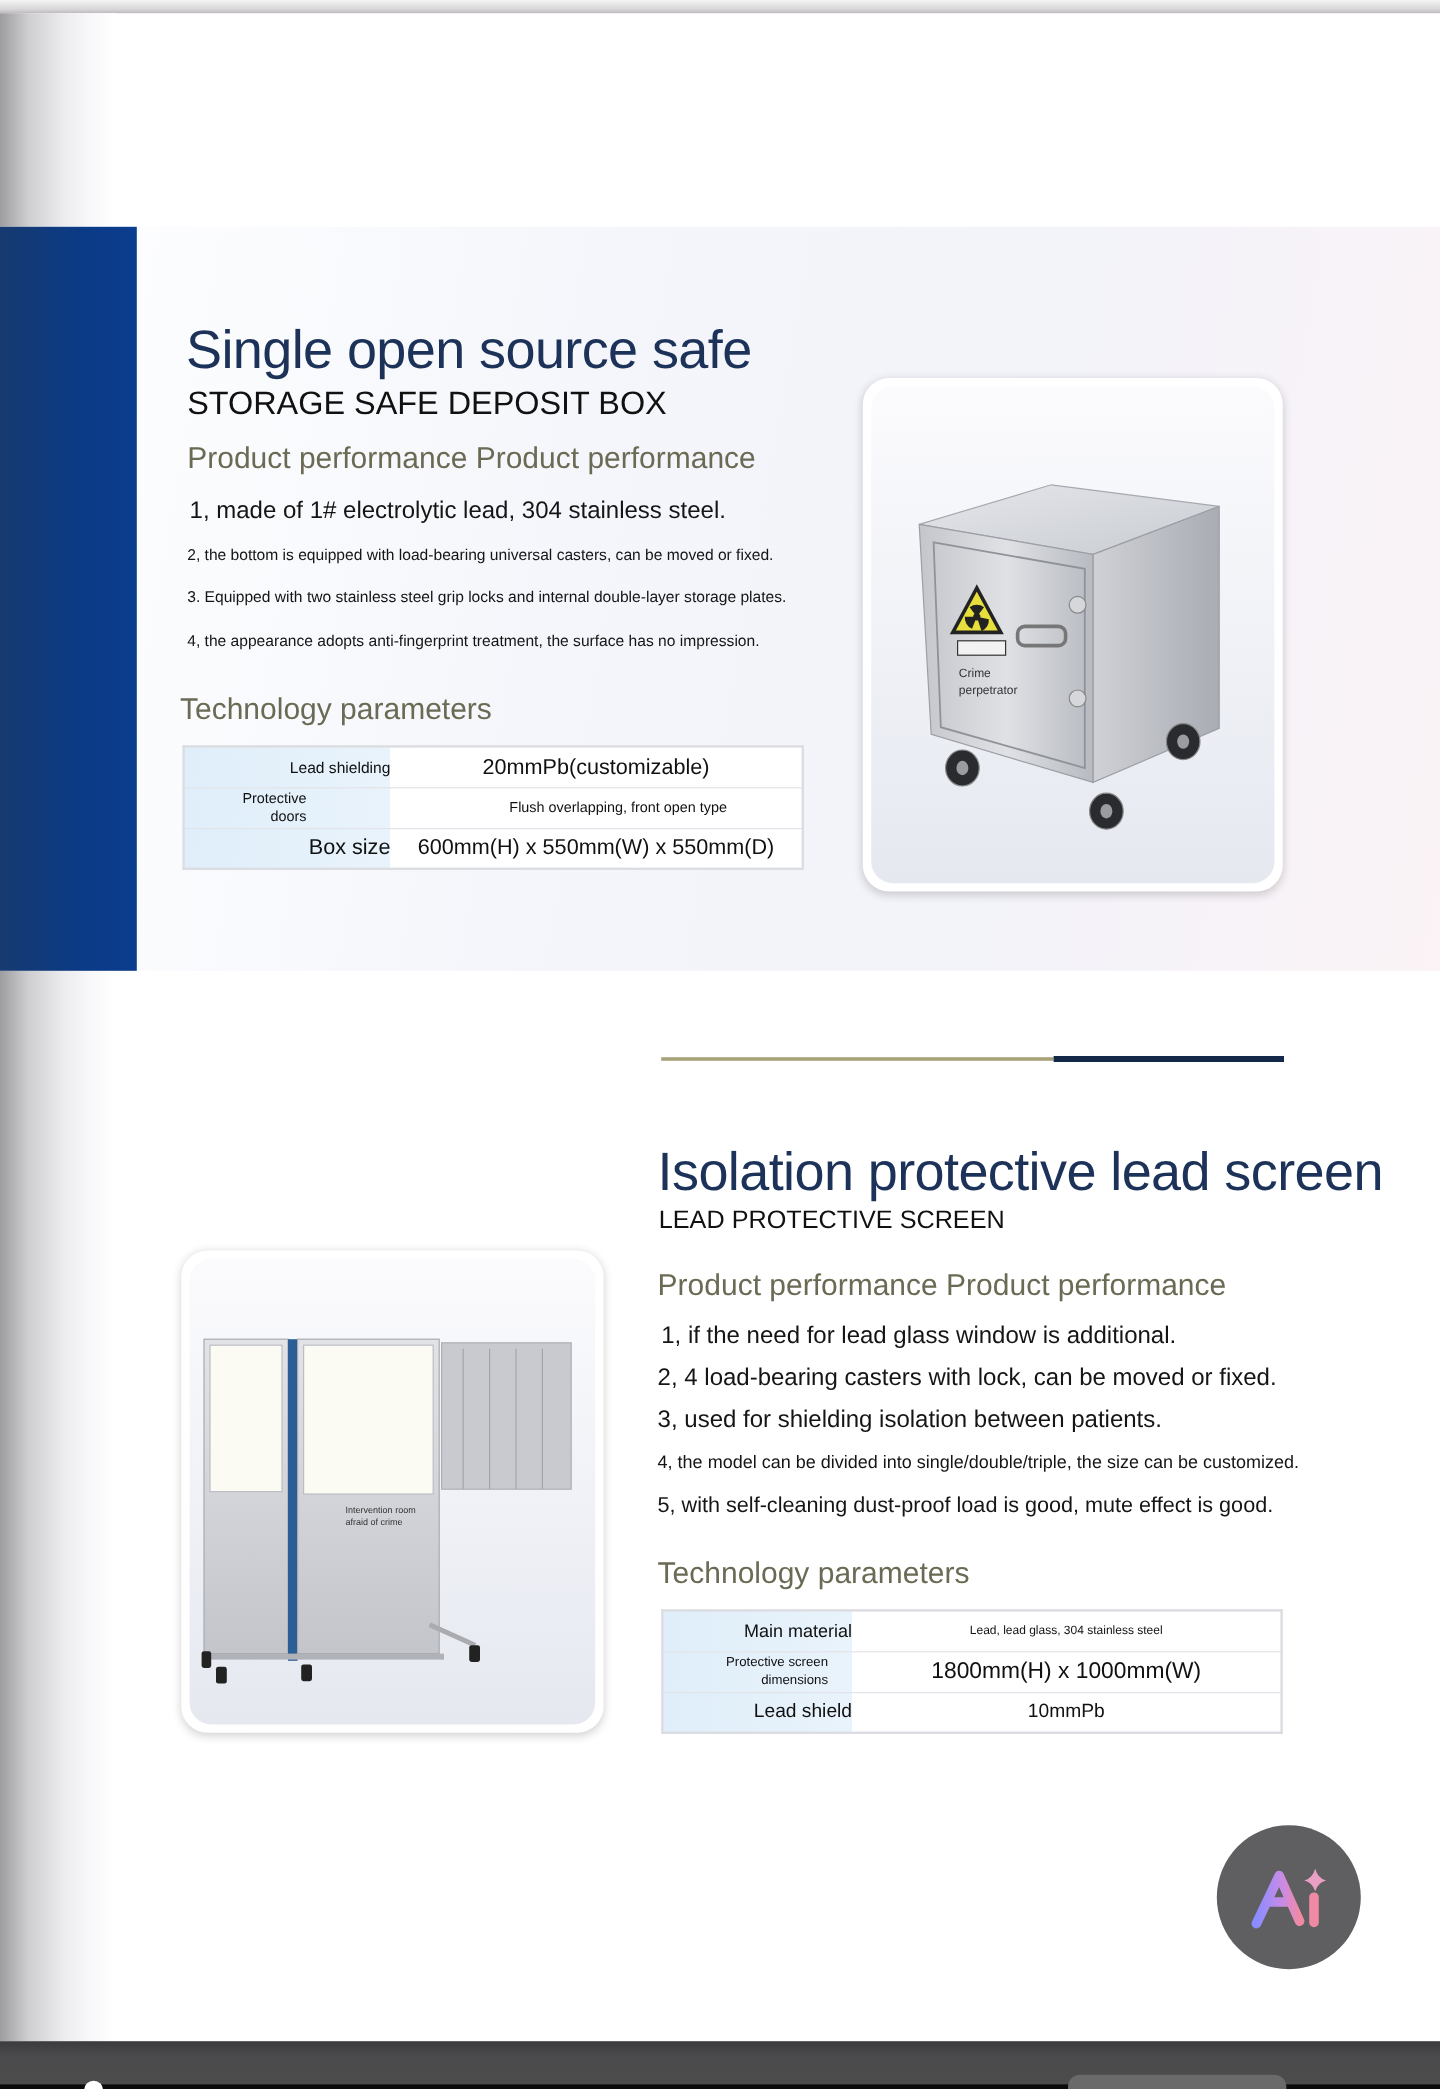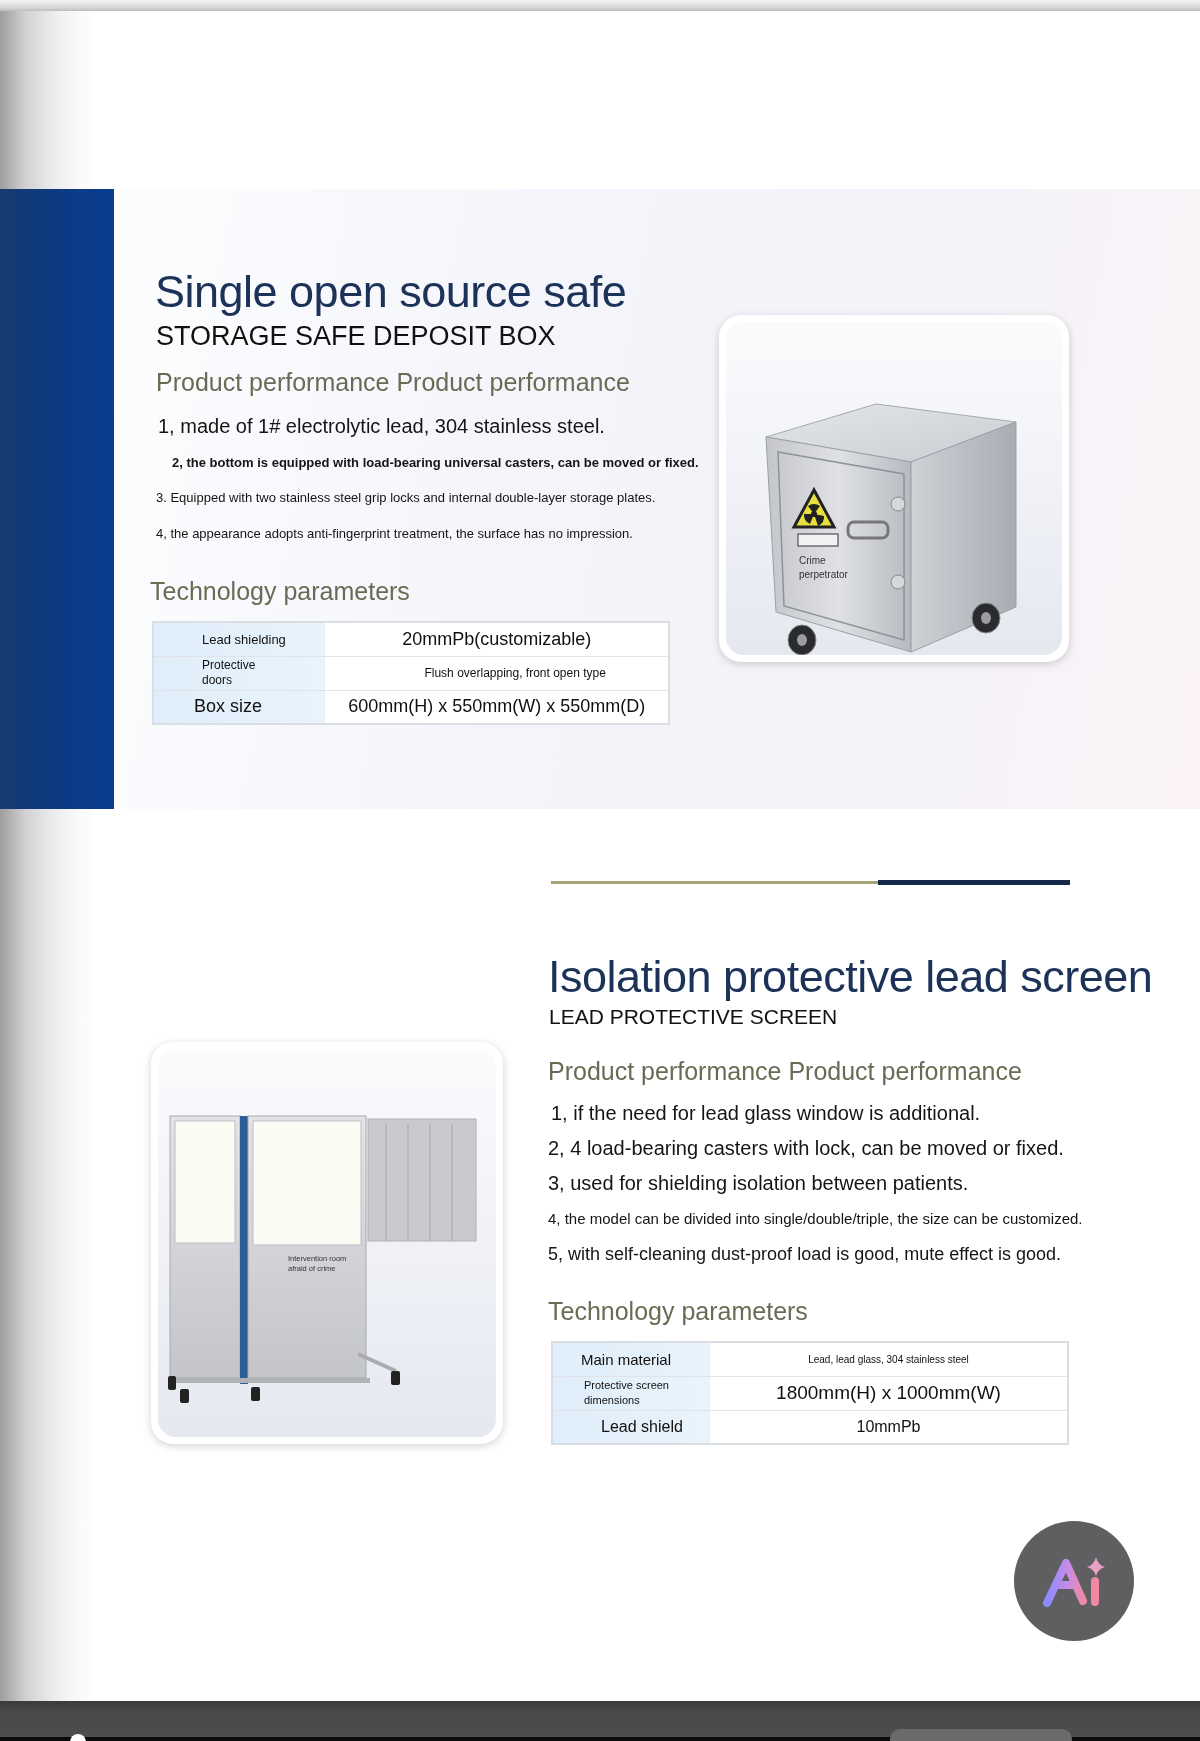--- a/index.html
+++ b/index.html
@@ -18,21 +18,21 @@
   .blue-bar { position: absolute; left: 0; top: 189px; width: 114px; height: 620px;
     background: linear-gradient(to right, #163a70 0%, #0b3a86 60%, #0b3d8f 100%); }
 
   .title { position: absolute; color: #1c3258; font-size: 45px; font-weight: normal; letter-spacing: -0.5px; white-space: nowrap; margin-top: 12px; }
   .subtitle { position: absolute; color: #111; font-size: 27px; white-space: nowrap; }
   .perf-head { position: absolute; color: #6b6b55; font-size: 25px; white-space: nowrap; }
   .feat { position: absolute; color: #151515; white-space: nowrap; }
   .tech-head { position: absolute; color: #6b6b55; font-size: 25px; white-space: nowrap; }
 
   table.params { position: absolute; border-collapse: collapse; border: 2px solid #dcdde2; background: #fff; }
-  table.params td { border-top: 1px solid #e2e3e8; height: 34px; vertical-align: middle; }
+  table.params td { border-top: 1px solid #e2e3e8; height: 34px; vertical-align: middle; text-align: right; }
   table.params td.k { background: linear-gradient(to right, #dfeefa, #e9f3fb); color: #111; padding-left: 48px; }
   table.params td.v { text-align: center; color: #111; }
   table.params tr:first-child td { border-top: none; }
 
   .photo-card { position: absolute; border-radius: 22px; background: #ffffff;
     box-shadow: 0 2px 8px rgba(0,0,0,0.18); padding: 7px; }
   .photo-inner { width: 100%; height: 100%; border-radius: 18px;
     background: linear-gradient(to bottom, #fbfbfd 0%, #eef0f6 60%, #e6e8f0 100%); position: relative; overflow: hidden; }
 
   .divider-gold { position: absolute; left: 551px; top: 881px; width: 327px; height: 3px; background: #a8a27a; }
@@ -54,21 +54,21 @@
 <div class="spine"></div>
 <div class="band"></div>
 <div class="blue-bar"></div>
 
 <section>
   <h1 class="title" style="left:155px; top:254px;">Single open source safe</h1>
   <div class="subtitle" style="left:156px; top:321px;">STORAGE SAFE DEPOSIT BOX</div>
   <div class="perf-head" style="left:156px; top:368px;">Product performance Product performance</div>
 
   <div class="feat" style="left:158px; top:415px; font-size:20px;">1, made of 1# electrolytic lead, 304 stainless steel.</div>
-  <div class="feat" style="left:172px; top:455px; font-size:13px;font-weight:bold;">2, the bottom is equipped with load-bearing universal casters, can be moved or fixed.</div>
+  <div class="feat" style="left:156px; top:455px; font-size:13px;">2, the bottom is equipped with load-bearing universal casters, can be moved or fixed.</div>
   <div class="feat" style="left:156px; top:490px; font-size:13px;">3. Equipped with two stainless steel grip locks and internal double-layer storage plates.</div>
   <div class="feat" style="left:156px; top:526px; font-size:13px;">4, the appearance adopts anti-fingerprint treatment, the surface has no impression.</div>
 
   <div class="tech-head" style="left:150px; top:577px;">Technology parameters</div>
 
   <table class="params" style="left:152px; top:621px; width:518px;">
     <tbody>
         <tr>
       <td class="k" style="width:160px; font-size:13px;">Lead shielding</td>
       <td class="v" style="font-size:18px;">20mmPb(customizable)</td>
@@ -77,21 +77,21 @@
       <td class="k" style="font-size:12px; line-height:15px; padding-right:70px;">Protective doors</td>
       <td class="v" style="font-size:12px;padding-left:37px;">Flush overlapping, front open type</td>
     </tr>
     <tr>
       <td class="k" style="font-size:18px; padding-left:40px;">Box size</td>
       <td class="v" style="font-size:18px;">600mm(H) x 550mm(W) x 550mm(D)</td>
     </tr>
   </tbody>
     </table>
 
-  <div class="photo-card" style="left:719px; top:315px; width:350px; height:347px;">
+  <div class="photo-card" style="left:719px; top:315px; width:350px; height:428px;">
     <div class="photo-inner">
       <svg width="336" height="388" viewBox="0 0 336 388">
         <defs>
           <linearGradient id="steelTop" x1="0" y1="0" x2="1" y2="1">
             <stop offset="0" stop-color="#e4e6ea"></stop>
               <stop offset="1" stop-color="#c9ccd2"></stop>
           </linearGradient>
           <linearGradient id="steelFront" x1="0" y1="0" x2="1" y2="0">
             <stop offset="0" stop-color="#c4c6cb"></stop>
               <stop offset="0.5" stop-color="#dfe1e5"></stop>

